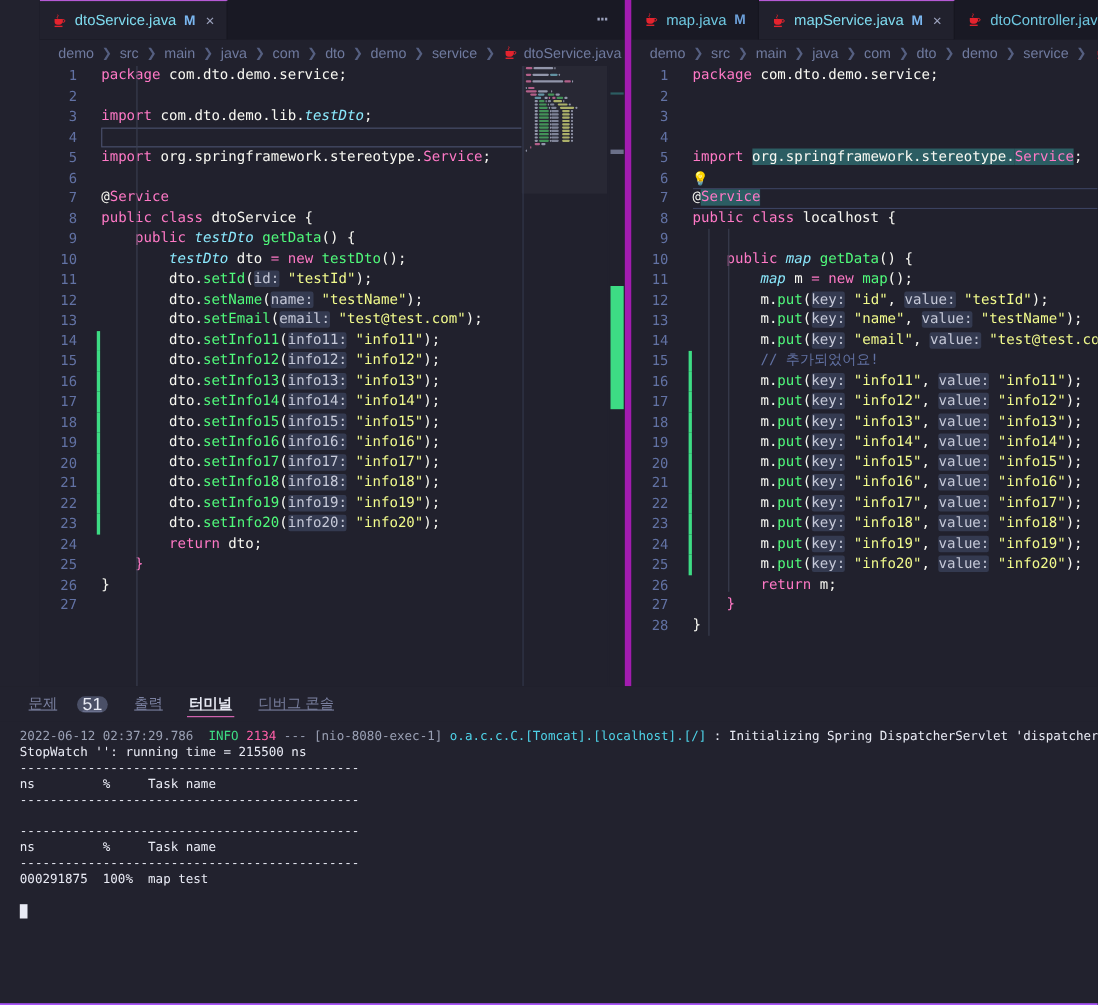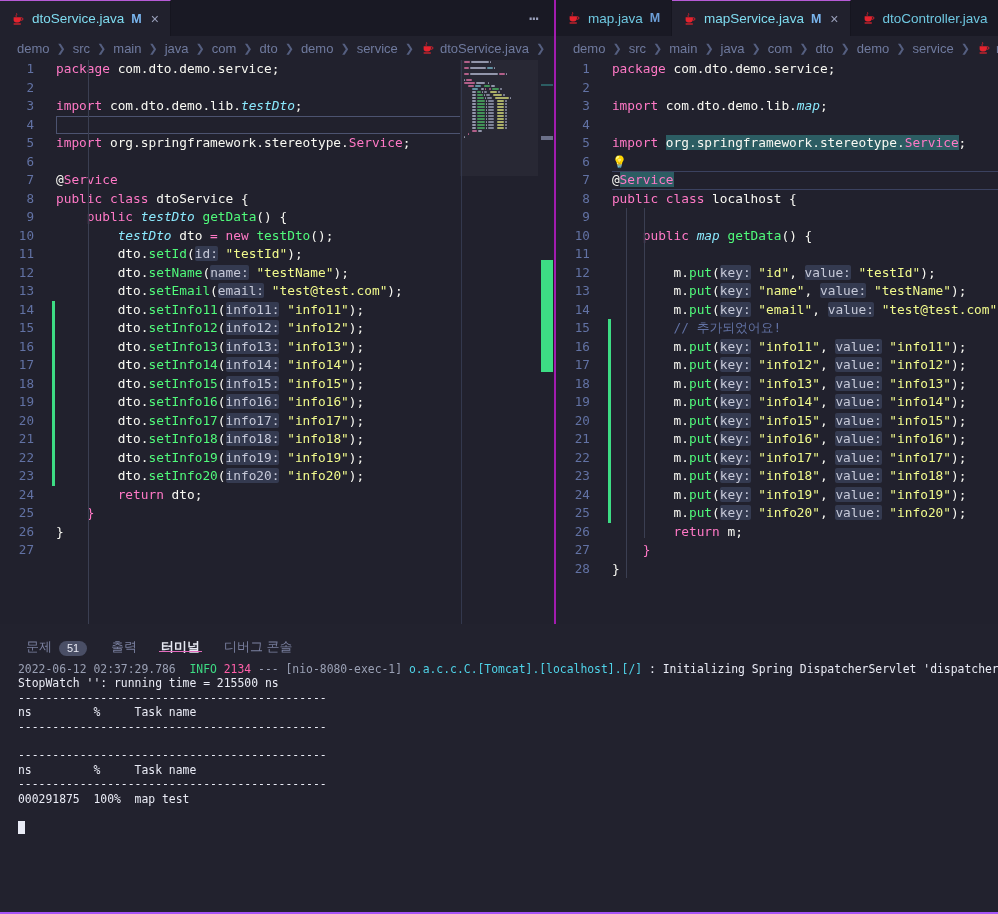--- a/index.html
+++ b/index.html
@@ -13,22 +13,22 @@
     -webkit-font-smoothing: antialiased;
   }
   #root { position: relative; width: 998px; height: 914px; background: #22222e; }
 
   
   .editor-area {
     position: absolute; left: 0; top: 0; width: 998px; height: 624px;
     display: flex; flex-direction: row;
   }
   .editor-group { position: relative; height: 624px; display: flex; flex-direction: column; overflow: hidden; }
-  .group-left  { width: 555px; background: #21212d; }
-  .group-right { width: 443px; background: #21212d; border-left: 2px solid #a21caf; }
+  .group-left  { width: 555px; background: #21212d; margin-left: 36px; }
+  .group-right { width: 443px; background: #21212d; border-left: 6px solid #a21caf; }
 
   
   .tabs {
     height: 36px; background: #191924; display: flex; flex-direction: row;
     align-items: stretch; flex: none; position: relative; overflow: hidden;
   }
   .tab {
     display: flex; align-items: center; gap: 7px;
     padding: 0 11px; height: 36px; box-sizing: border-box;
     font-family: "Liberation Sans", sans-serif; font-size: 13.5px;
@@ -117,31 +117,31 @@
   .ov-mark { position: absolute; right: 1px; width: 12px; }
   .v-shadow { position: absolute; top:0; bottom:0; width:1px; background:#33384d; }
 
   
   .panel { position: absolute; left: 0; top: 624px; width: 998px; height: 290px; background: #22222e; }
   .panel-tabs {
     height: 32px; display: flex; align-items: center; gap: 0; padding-left: 14px;
     font-family: "Liberation Sans", sans-serif; font-size: 13px; background: #22222e;
   }
   .ptab {
-    display: flex; align-items: flex-end; gap: 7px; height: 32px; padding: 0 12px;
-    color: #7a80a0; position: relative; box-sizing: border-box;
+    display: flex; align-items: center; gap: 18px; height: 32px; padding: 0 12px;
+    color: #7a80a0; position: relative; box-sizing: border-box; text-decoration: underline;
   }
   .ptab.active { color: #e6e8f2; font-weight: bold; }
   .ptab.active::after {
     content: ""; position: absolute; left: 10px; right: 10px; bottom: 4px;
     height: 1.5px; background: #e36bbd;
   }
   .badge {
     background: #4a4f66; color: #e8eaf4; border-radius: 9px;
-    font-size: 11px; min-width: 18px; height: 15px; line-height: 15px;
+    font-size: 16px; min-width: 18px; height: 15px; line-height: 15px;
     text-align: center; padding: 0 5px; font-weight: normal;
     font-family: "Liberation Sans", sans-serif;
   }
   .terminal {
     position: absolute; left: 0; top: 32px; right: 0; bottom: 0;
     padding: 6px 0 0 18px; box-sizing: border-box; overflow: hidden;
   }
   .tline {
     height: 14.4px; line-height: 14.4px; white-space: pre;
     font-family: "DejaVu Sans Mono", monospace; font-size: 11.4px; color: #d6d9e6;
@@ -511,29 +511,29 @@
               <path d="M6.2 1.5c.9 1 .2 1.7-.3 2.4-.4.6-.3 1.1.3 1.6" fill="none" stroke="#e5232e" stroke-width="1"></path>
             </svg>
             <span>mapSer</span>
           </span>
         </div>
 
       <div class="code-wrap">
         <div class="code-scroll" id="right-code">
             <div class="line"><div class="ln">1</div><div class="code"><span class="k">package </span><span class="pl">com.dto.demo.service</span><span class="pl">;</span></div></div>
             <div class="line"><div class="ln">2</div><div class="code"></div></div>
-            <div class="line"><div class="ln">3</div><div class="code"><span class="k">import </span><span class="pl">com.dto.demo.lib.</span><span class="ty">map</span><span class="pl">;</span></div></div>
+            <div class="line"><div class="ln">3</div></div>
             <div class="line"><div class="ln">4</div><div class="code"></div></div>
             <div class="line"><div class="ln">5</div><div class="code"><span class="k">import </span><span class="pl sel-teal">org.springframework.stereotype.</span><span class="an sel-teal">Service</span><span class="pl">;</span></div></div>
             <div class="line"><div class="ln">6</div><div class="code"><span class="bulb">💡</span></div></div>
             <div class="line"><div class="ln">7</div><div class="code"><span class="pl">@</span><span class="an sel-teal">Service</span></div><div class="cur-line-border" style="top: 0px;"></div></div>
             <div class="line"><div class="ln">8</div><div class="code"><span class="k">public class </span><span class="pl">localhost</span><span class="pl"> {</span></div></div>
             <div class="line"><div class="ln">9</div><div class="code"></div></div>
             <div class="line"><div class="ln">10</div><div class="code"><span class="pl">    </span><span class="k">public </span><span class="ty">map</span><span class="pl"> </span><span class="fn">getData</span><span class="pl">() {</span></div></div>
-            <div class="line"><div class="ln">11</div></div>
+            <div class="line"><div class="ln">11</div><div class="code"><span class="pl">        </span><span class="ty">map</span><span class="pl"> m </span><span class="k">=</span><span class="pl"> </span><span class="k">new </span><span class="fn">map</span><span class="pl">();</span></div></div>
             <div class="line"><div class="ln">12</div><div class="code"><span class="pl">        </span><span class="pl">m.</span><span class="fn">put</span><span class="pl">(</span><span class="pm">key:</span><span class="pl"> </span><span class="st">"id"</span><span class="pl">, </span><span class="pm">value:</span><span class="pl"> </span><span class="st">"testId"</span><span class="pl">);</span></div></div>
             <div class="line"><div class="ln">13</div><div class="code"><span class="pl">        </span><span class="pl">m.</span><span class="fn">put</span><span class="pl">(</span><span class="pm">key:</span><span class="pl"> </span><span class="st">"name"</span><span class="pl">, </span><span class="pm">value:</span><span class="pl"> </span><span class="st">"testName"</span><span class="pl">);</span></div></div>
             <div class="line"><div class="ln">14</div><div class="code"><span class="pl">        </span><span class="pl">m.</span><span class="fn">put</span><span class="pl">(</span><span class="pm">key:</span><span class="pl"> </span><span class="st">"email"</span><span class="pl">, </span><span class="pm">value:</span><span class="pl"> </span><span class="st">"test@test.com"</span><span class="pl">);</span></div></div>
             <div class="line"><div class="ln">15</div><div class="gutter-change" style="left: 52px; top: 0px; height: 18.5px; background: rgb(61, 220, 132);"></div><div class="code"><span class="pl">        </span><span class="cm">// 추가되었어요!</span></div></div>
             <div class="line"><div class="ln">16</div><div class="gutter-change" style="left: 52px; top: 0px; height: 18.5px; background: rgb(61, 220, 132);"></div><div class="code"><span class="pl">        </span><span class="pl">m.</span><span class="fn">put</span><span class="pl">(</span><span class="pm">key:</span><span class="pl"> </span><span class="st">"info11"</span><span class="pl">, </span><span class="pm">value:</span><span class="pl"> </span><span class="st">"info11"</span><span class="pl">);</span></div></div>
             <div class="line"><div class="ln">17</div><div class="gutter-change" style="left: 52px; top: 0px; height: 18.5px; background: rgb(61, 220, 132);"></div><div class="code"><span class="pl">        </span><span class="pl">m.</span><span class="fn">put</span><span class="pl">(</span><span class="pm">key:</span><span class="pl"> </span><span class="st">"info12"</span><span class="pl">, </span><span class="pm">value:</span><span class="pl"> </span><span class="st">"info12"</span><span class="pl">);</span></div></div>
             <div class="line"><div class="ln">18</div><div class="gutter-change" style="left: 52px; top: 0px; height: 18.5px; background: rgb(61, 220, 132);"></div><div class="code"><span class="pl">        </span><span class="pl">m.</span><span class="fn">put</span><span class="pl">(</span><span class="pm">key:</span><span class="pl"> </span><span class="st">"info13"</span><span class="pl">, </span><span class="pm">value:</span><span class="pl"> </span><span class="st">"info13"</span><span class="pl">);</span></div></div>
             <div class="line"><div class="ln">19</div><div class="gutter-change" style="left: 52px; top: 0px; height: 18.5px; background: rgb(61, 220, 132);"></div><div class="code"><span class="pl">        </span><span class="pl">m.</span><span class="fn">put</span><span class="pl">(</span><span class="pm">key:</span><span class="pl"> </span><span class="st">"info14"</span><span class="pl">, </span><span class="pm">value:</span><span class="pl"> </span><span class="st">"info14"</span><span class="pl">);</span></div></div>
             <div class="line"><div class="ln">20</div><div class="gutter-change" style="left: 52px; top: 0px; height: 18.5px; background: rgb(61, 220, 132);"></div><div class="code"><span class="pl">        </span><span class="pl">m.</span><span class="fn">put</span><span class="pl">(</span><span class="pm">key:</span><span class="pl"> </span><span class="st">"info15"</span><span class="pl">, </span><span class="pm">value:</span><span class="pl"> </span><span class="st">"info15"</span><span class="pl">);</span></div></div>
             <div class="line"><div class="ln">21</div><div class="gutter-change" style="left: 52px; top: 0px; height: 18.5px; background: rgb(61, 220, 132);"></div><div class="code"><span class="pl">        </span><span class="pl">m.</span><span class="fn">put</span><span class="pl">(</span><span class="pm">key:</span><span class="pl"> </span><span class="st">"info16"</span><span class="pl">, </span><span class="pm">value:</span><span class="pl"> </span><span class="st">"info16"</span><span class="pl">);</span></div></div>

